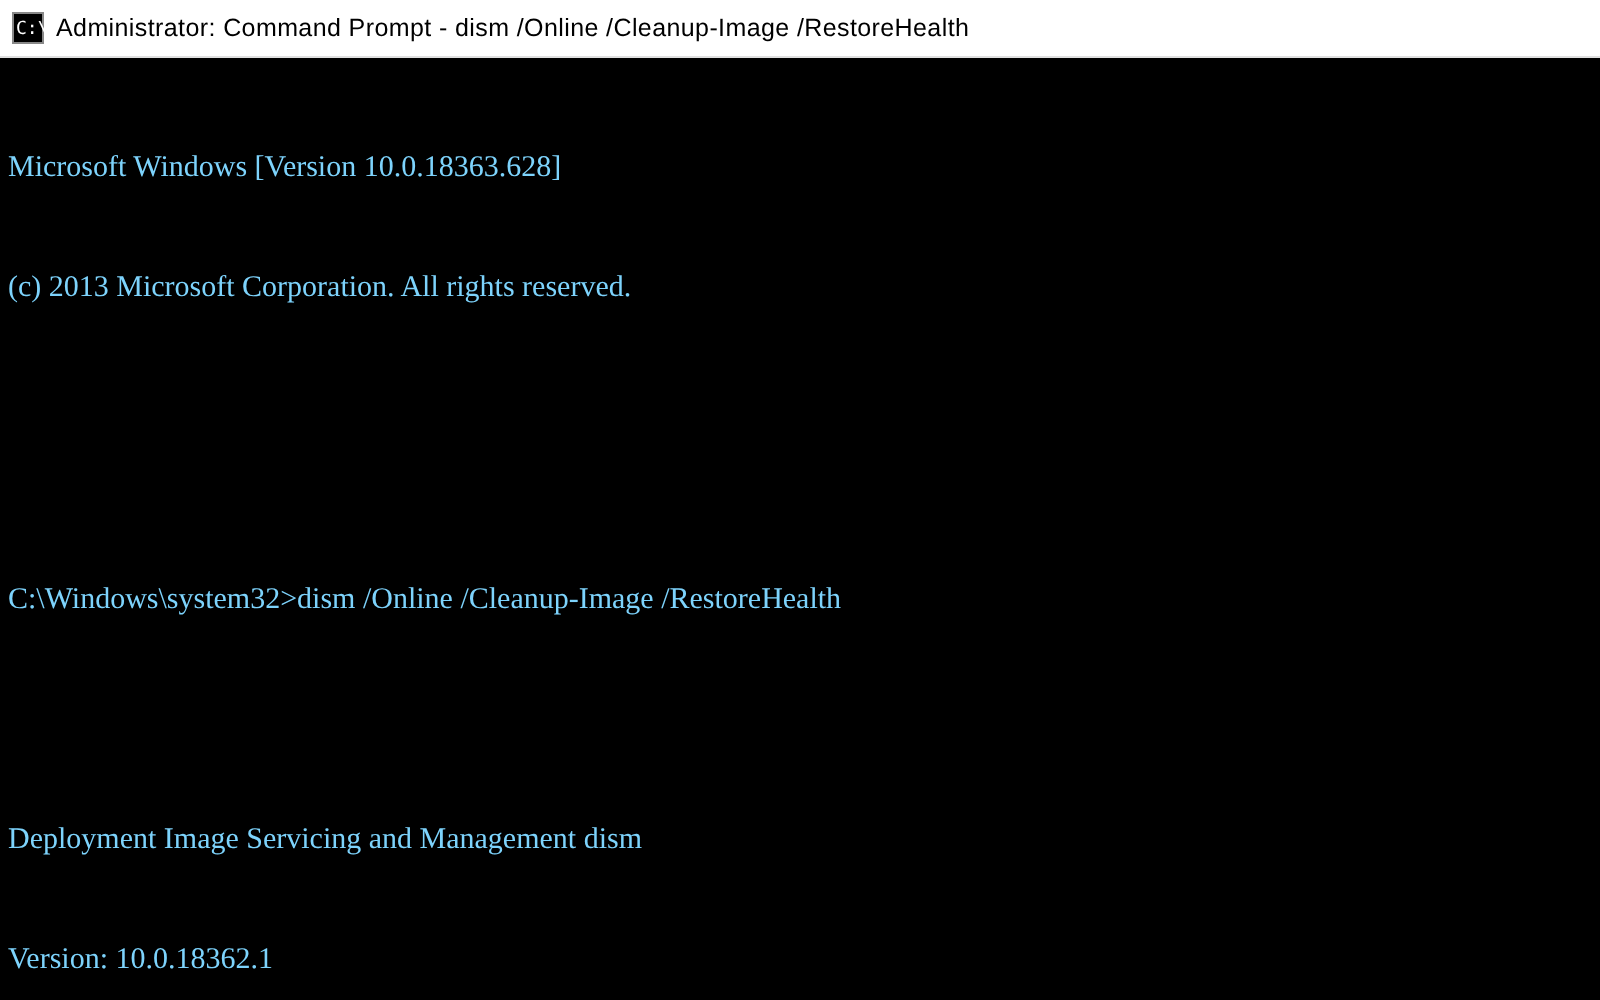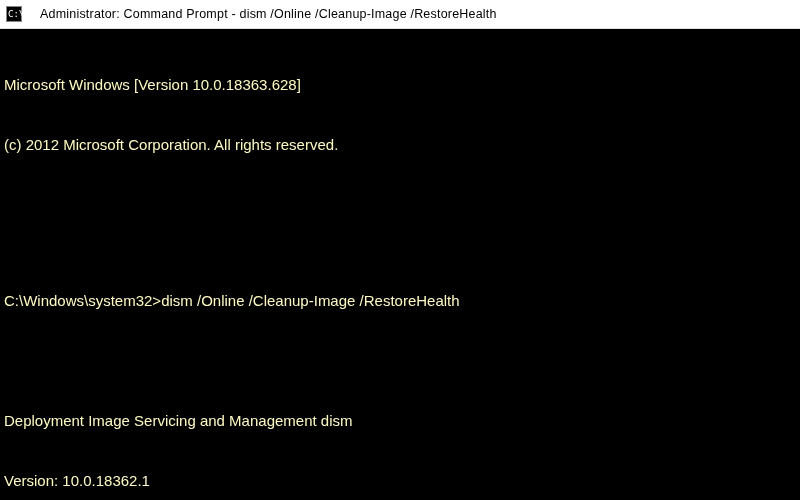--- a/index.html
+++ b/index.html
@@ -38,27 +38,26 @@
     justify-content: center;
     flex-shrink: 0;
   }
   .titlebar .app-icon svg {
     width: 16px;
     height: 16px;
   }
   .titlebar .title-text {
     white-space: nowrap;
     letter-spacing: 0.2px;
-    margin-left: 12px;
   }
   .console {
     flex: 1;
     background: #000000;
-    color: #fef9c3;
-    font-family: Liberation Sans, sans-serif;
+    color: #7dd3fc;
+    font-family: Liberation Serif, serif;
     font-size: 15px;
     line-height: 1.33;
     padding: 6px 4px 4px 4px;
     white-space: pre;
     overflow: hidden;
     position: relative;
   }
   .console .line {
     white-space: pre;
   }
@@ -81,21 +80,21 @@
         <rect x="0" y="0" width="16" height="16" fill="#000"></rect>
         <rect x="0.5" y="0.5" width="15" height="15" fill="none" stroke="#888" stroke-width="1"></rect>
         <text x="2" y="11" font-family="Consolas,monospace" font-size="9" fill="#fff">C:\</text>
       </svg>
     </span>
     <span class="title-text">Administrator: Command Prompt - dism  /Online /Cleanup-Image /RestoreHealth</span>
   </div>
 
   <div class="console">
     <div class="line">Microsoft Windows [Version 10.0.18363.628]</div>
-    <div class="line">(c) 2012 Microsoft Corporation. All rights reserved.</div>
+    <div class="line">(c) 2013 Microsoft Corporation. All rights reserved.</div>
     <div class="blank"></div>
     <div class="prompt-line"><span>C:\Windows\system32&gt;</span><span>dism /Online /Cleanup-Image /RestoreHealth</span></div>
     <div class="blank"></div>
     <div class="line">Deployment Image Servicing and Management dism</div>
     <div class="line">Version: 10.0.18362.1</div>
     <div class="blank"></div>
     
     
     
   </div>

